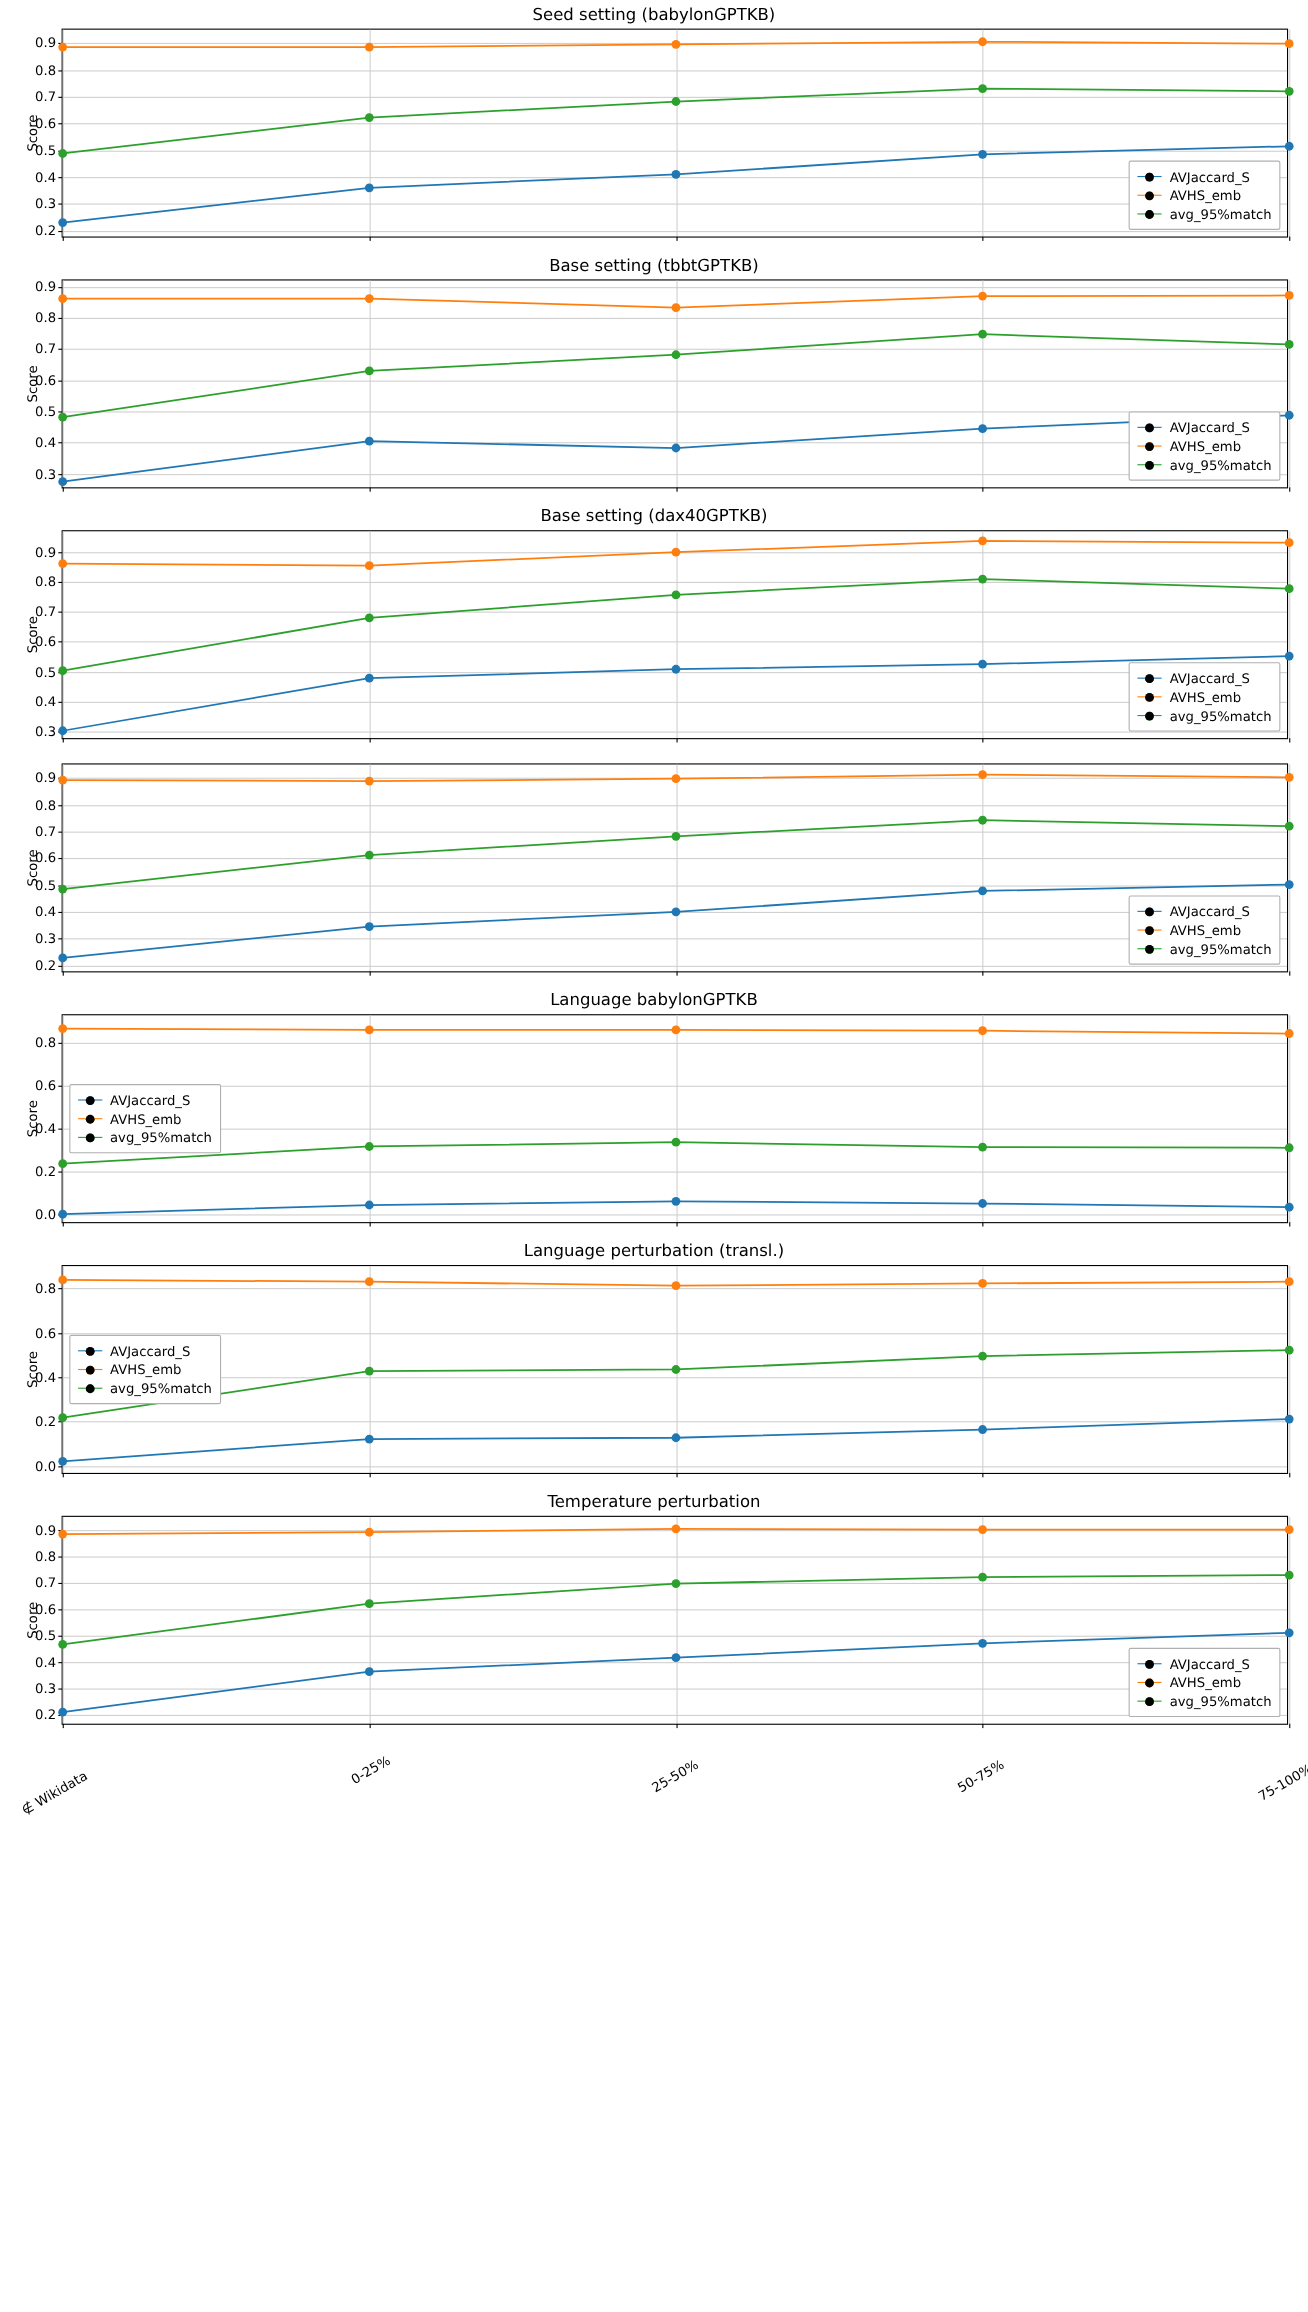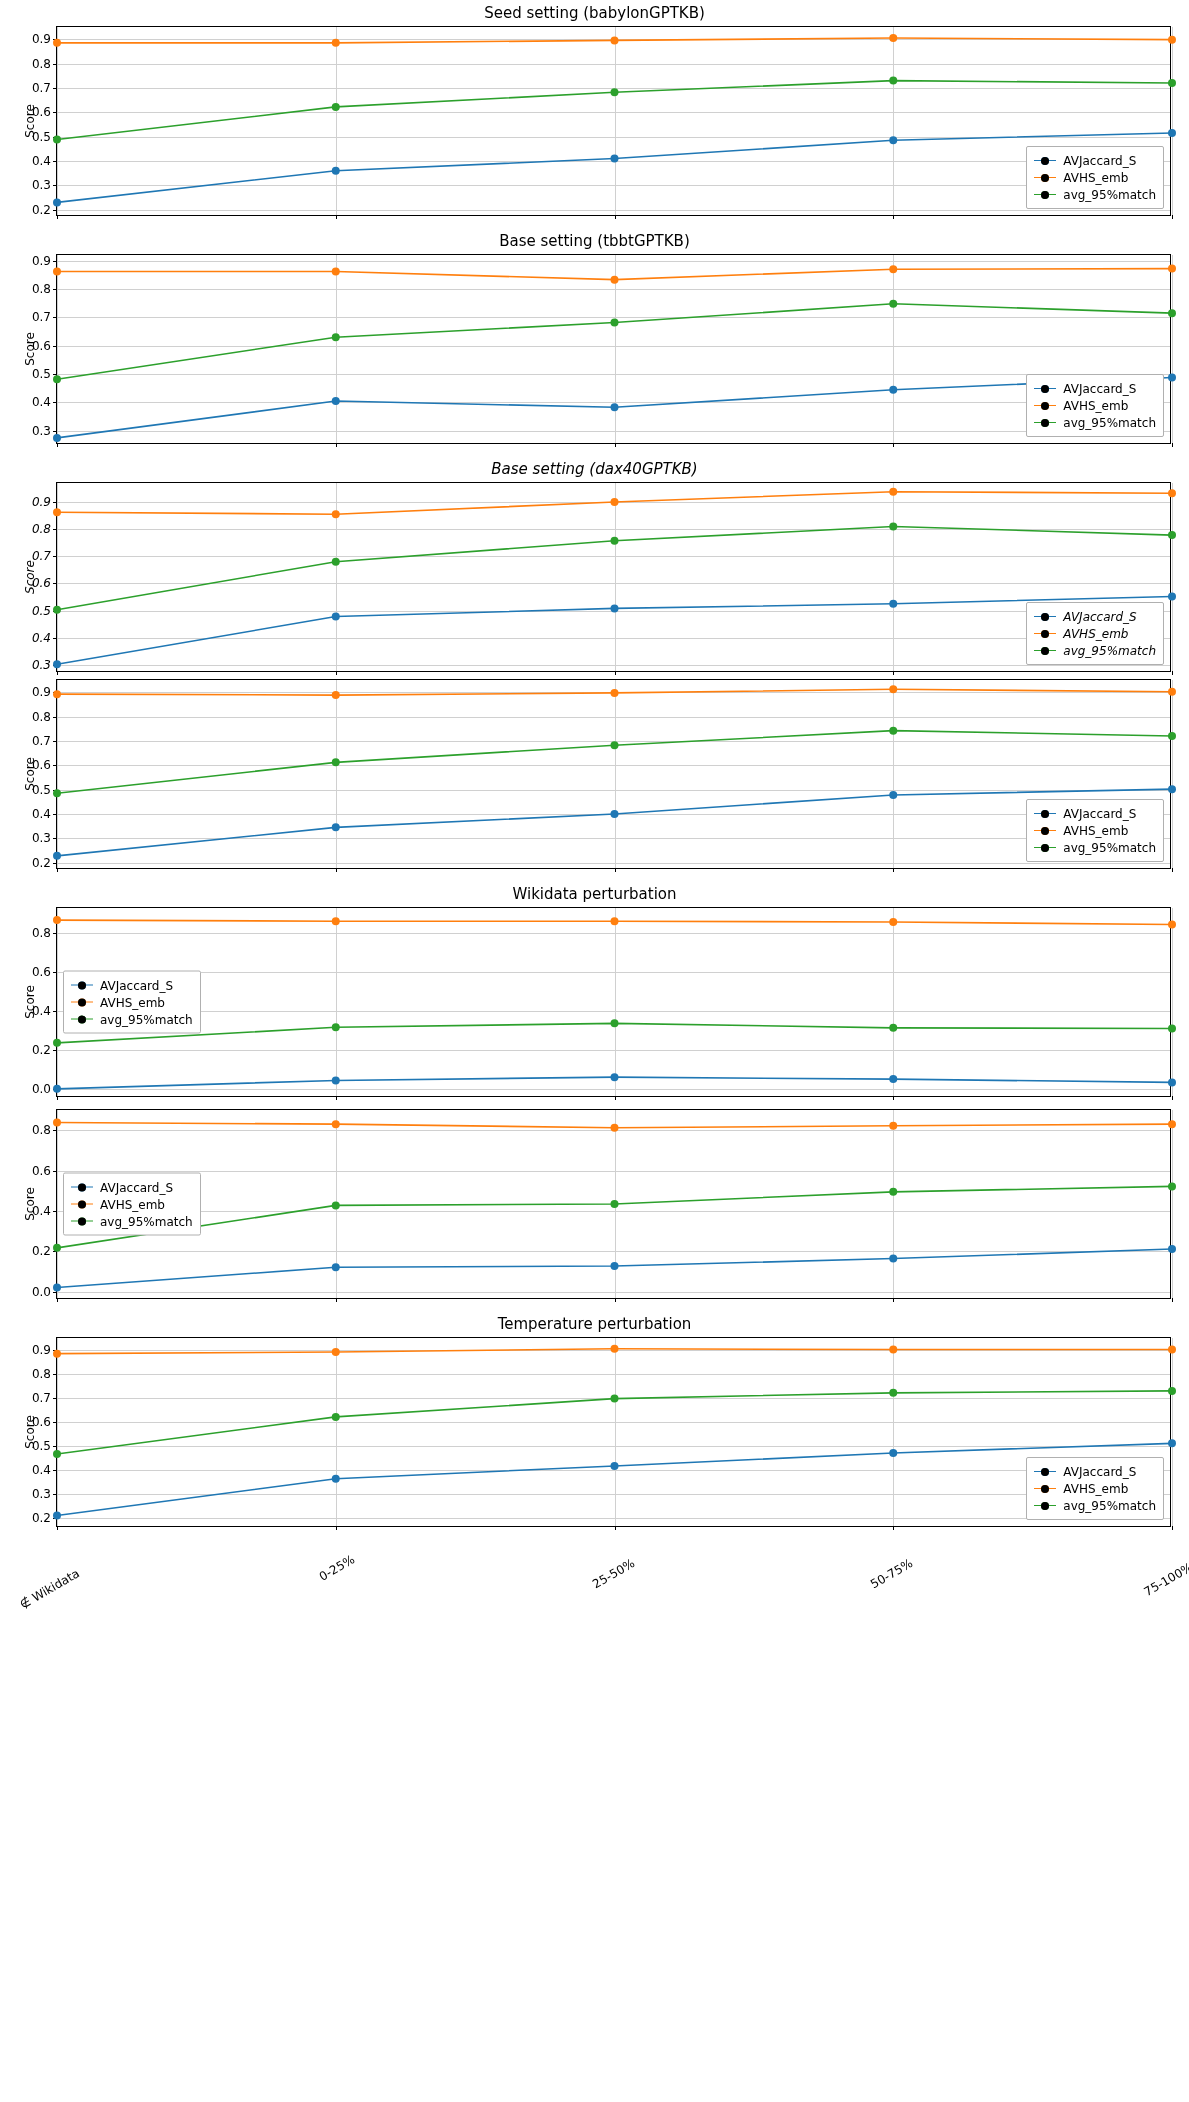--- a/index.html
+++ b/index.html
@@ -208,21 +208,21 @@
               <span class="lline" style="border-top-color: rgb(44, 160, 44); position: relative;">
                 <span style="position: absolute; left: 7px; top: -4px; width: 8px; height: 8px; border-radius: 50%; background: rgb(44, 160, 44);"></span>
               </span>
               <span>avg_95%match</span>
             </div>
           </div>
           <div class="ylabel" style="left: -44px;">Score</div>
         </div>
       </div>
     </div>
-    <div class="panel" style="margin-bottom: 7px; font-style: italic;">
+    <div class="panel" style="margin-bottom: 22px;">
       <div class="panel-title">Base setting (dax40GPTKB)</div>
       <div class="plotwrap" style="height: 190px;">
         <div class="plotbox" style="width: 1115px; height: 190px;">
           <div class="gridline-h" style="top: 181.857px;"></div>
           <div class="tickmark-y" style="top: 181.857px;"></div>
           <div class="ytick" style="top: 181.857px;">0.3</div>
           <div class="gridline-h" style="top: 154.714px;"></div>
           <div class="tickmark-y" style="top: 154.714px;"></div>
           <div class="ytick" style="top: 154.714px;">0.4</div>
           <div class="gridline-h" style="top: 127.571px;"></div>
@@ -369,21 +369,21 @@
                 <span style="position: absolute; left: 7px; top: -4px; width: 8px; height: 8px; border-radius: 50%; background: rgb(44, 160, 44);"></span>
               </span>
               <span>avg_95%match</span>
             </div>
           </div>
           <div class="ylabel" style="left: -44px;">Score</div>
         </div>
       </div>
     </div>
     <div class="panel" style="margin-bottom: 12px;">
-      <div class="panel-title">Wikidata perturbation</div>
+      <div class="panel-title">Language babylonGPTKB</div>
       <div class="plotwrap" style="height: 190px;">
         <div class="plotbox" style="width: 1115px; height: 190px;">
           <div class="gridline-h" style="top: 181.231px;"></div>
           <div class="tickmark-y" style="top: 181.231px;"></div>
           <div class="ytick" style="top: 181.231px;">0.0</div>
           <div class="gridline-h" style="top: 142.256px;"></div>
           <div class="tickmark-y" style="top: 142.256px;"></div>
           <div class="ytick" style="top: 142.256px;">0.2</div>
           <div class="gridline-h" style="top: 103.282px;"></div>
           <div class="tickmark-y" style="top: 103.282px;"></div>
@@ -442,20 +442,21 @@
                 <span style="position: absolute; left: 7px; top: -4px; width: 8px; height: 8px; border-radius: 50%; background: rgb(44, 160, 44);"></span>
               </span>
               <span>avg_95%match</span>
             </div>
           </div>
           <div class="ylabel" style="left: -44px;">Score</div>
         </div>
       </div>
     </div>
     <div class="panel" style="margin-bottom: 12px;">
+      <div class="panel-title">Language perturbation (transl.)</div>
       <div class="plotwrap" style="height: 190px;">
         <div class="plotbox" style="width: 1115px; height: 190px;">
           <div class="gridline-h" style="top: 181.915px;"></div>
           <div class="tickmark-y" style="top: 181.915px;"></div>
           <div class="ytick" style="top: 181.915px;">0.0</div>
           <div class="gridline-h" style="top: 141.489px;"></div>
           <div class="tickmark-y" style="top: 141.489px;"></div>
           <div class="ytick" style="top: 141.489px;">0.2</div>
           <div class="gridline-h" style="top: 101.064px;"></div>
           <div class="tickmark-y" style="top: 101.064px;"></div>

